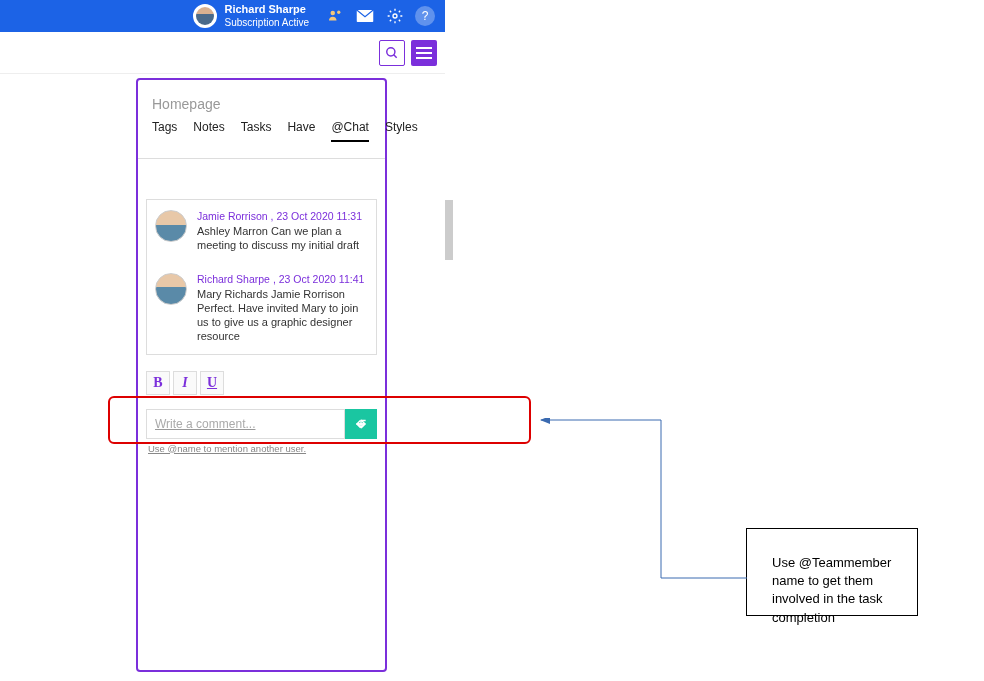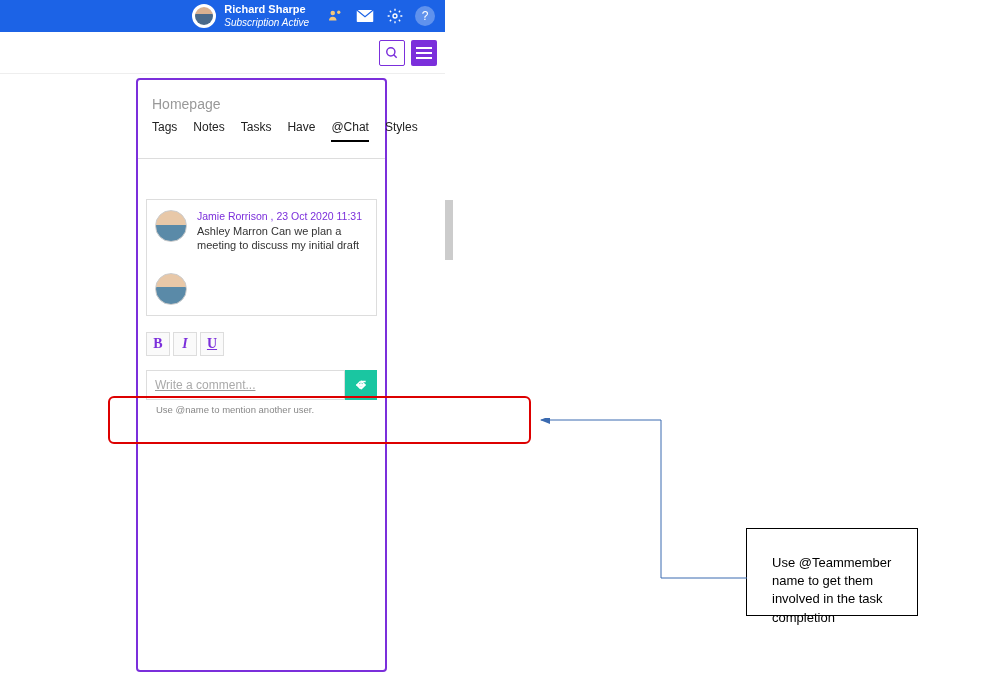--- a/index.html
+++ b/index.html
@@ -4,21 +4,21 @@
   <style>
     * { margin: 0; padding: 0; box-sizing: border-box; }
     body { font-family: Arial, sans-serif; font-size: 13px; background: #fff; width: 984px; height: 681px; position: relative; }
     
     .topbar { height: 32px; background: #1c63e6; display: flex; align-items: center; padding: 0 10px; width: 445px; }
     .topbar-spacer { flex: 1; }
     .user-block { display: flex; align-items: center; gap: 8px; }
     .avatar-top { width: 24px; height: 24px; border-radius: 50%; background: #fff; border: 2px solid #fff; display: flex; align-items: center; justify-content: center; }
     .avatar-head { width: 18px; height: 18px; border-radius: 50%; background: linear-gradient(#d8b090 40%, #4a6a8a 40%); }
     .user-text { color: #fff; font-size: 11px; font-weight: bold; line-height: 1.2; }
-    .user-text .sub { font-size: 10px; font-weight: normal; font-style: italic; }
+    .user-text .sub { font-size: 10px; font-weight: normal; }
     .topbar-icons { display: flex; gap: 10px; align-items: center; margin-left: 16px; }
     .topbar-icon { width: 20px; height: 20px; display: flex; align-items: center; justify-content: center; color: #fff; cursor: pointer; }
     .help-icon { width: 20px; height: 20px; border-radius: 50%; background: rgba(255,255,255,0.3); display: flex; align-items: center; justify-content: center; color: #fff; font-size: 12px; }
     
     .secondbar { height: 42px; width: 445px; display: flex; align-items: center; justify-content: flex-end; padding: 0 8px; gap: 6px; border-bottom: 1px solid #eee; }
     .search-btn { width: 26px; height: 26px; border: 1px solid #7b2fdb; background: #fff; display: flex; align-items: center; justify-content: center; cursor: pointer; border-radius: 2px; }
     .search-btn svg { stroke: #7b2fdb; }
     .menu-btn { width: 26px; height: 26px; background: #7b2fdb; display: flex; flex-direction: column; align-items: center; justify-content: center; gap: 3px; cursor: pointer; border-radius: 2px; }
     .menu-btn span { width: 16px; height: 2px; background: #fff; }
     
@@ -41,21 +41,21 @@
     .fmt-btn { width: 24px; height: 24px; border: 1px solid #ddd; background: #fafafa; display: flex; align-items: center; justify-content: center; color: #7b2fdb; font-weight: bold; font-size: 14px; cursor: pointer; font-family: Georgia, serif; }
     .fmt-btn.italic { font-style: italic; }
     .fmt-btn.underline { text-decoration: underline; }
     
     .callout-box { position: absolute; left: 108px; top: 396px; width: 423px; height: 48px; border: 2px solid #d00; border-radius: 6px; z-index: 3; pointer-events: none; }
     
     .compose-row { display: flex; margin: 14px 8px 2px; gap: 0; }
     .compose-input { flex: 1; height: 30px; border: 1px solid #ddd; padding: 0 8px; font-size: 12px; color: #999; text-decoration: underline; }
     .compose-input::placeholder { color: #aaa; }
     .send-btn { width: 32px; height: 30px; background: #1ac6a1; border: none; display: flex; align-items: center; justify-content: center; cursor: pointer; }
-    .hint { font-size: 9.5px; color: #888; margin: 4px 18px; }
+    .hint { font-size: 9.5px; color: #888; margin: 4px 10px; text-decoration: underline; }
     
     .annot-box { position: absolute; left: 746px; top: 528px; width: 172px; height: 88px; border: 1px solid #000; padding: 25px; font-size: 13px; line-height: 1.4; }
     
     .arrow-svg { position: absolute; left: 531px; top: 418px; pointer-events: none; z-index: 2; }
     
     .scroll-hint { position: absolute; left: 445px; top: 200px; width: 8px; height: 60px; background: #ccc; }
   </style>
 </head>
 <body>
 
@@ -126,20 +126,26 @@
       <div class="msg-avatar"></div>
       <div class="msg-body">
         <div class="msg-meta">
           <span class="msg-author">Jamie Rorrison</span><span class="msg-time"> , </span><span class="msg-time">23 Oct 2020 11:31</span>
         </div>
         <div class="msg-text">Ashley Marron Can we plan a meeting to discuss my initial draft</div>
       </div>
     </div>
     <div class="msg">
       <div class="msg-avatar"></div>
+      <div class="msg-body">
+        <div class="msg-meta">
+          <span class="msg-author">Richard Sharpe</span><span class="msg-time"> , </span><span class="msg-time">23 Oct 2020 11:41</span>
+        </div>
+        <div class="msg-text">Mary Richards Jamie Rorrison Perfect. Have invited Mary to join us to give us a graphic designer resource</div>
+      </div>
     </div>
   </div>
 
   <div class="format-bar">
     <div class="fmt-btn">B</div>
     <div class="fmt-btn italic">I</div>
     <div class="fmt-btn underline">U</div>
   </div>
 
   <div class="compose-row">

